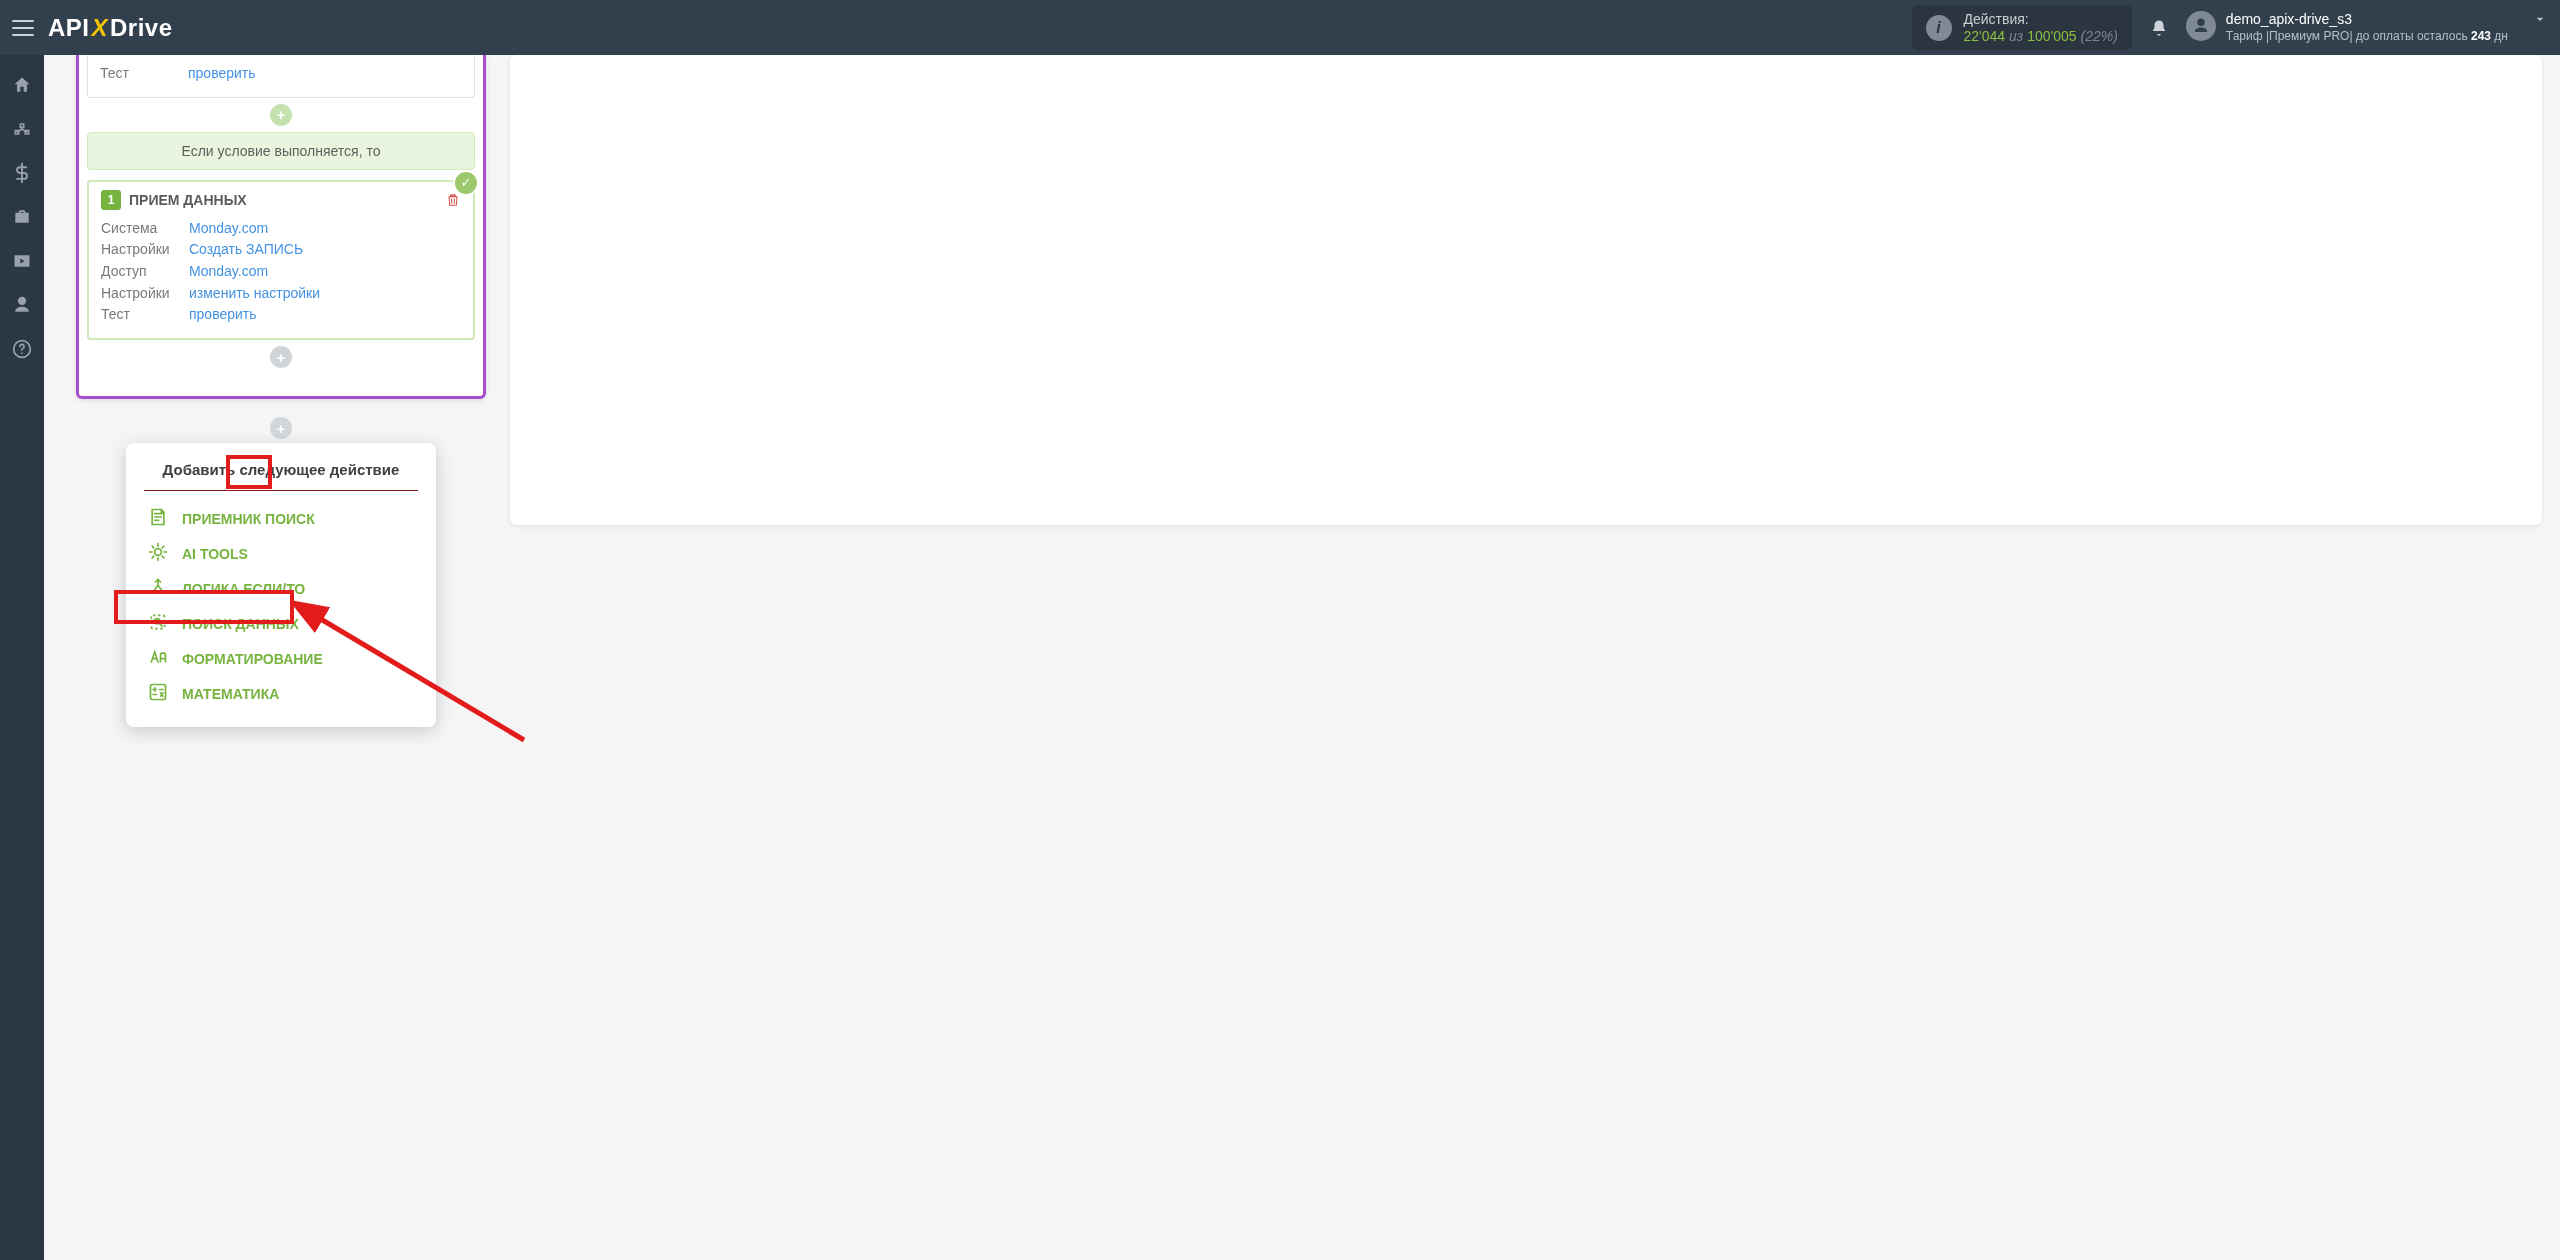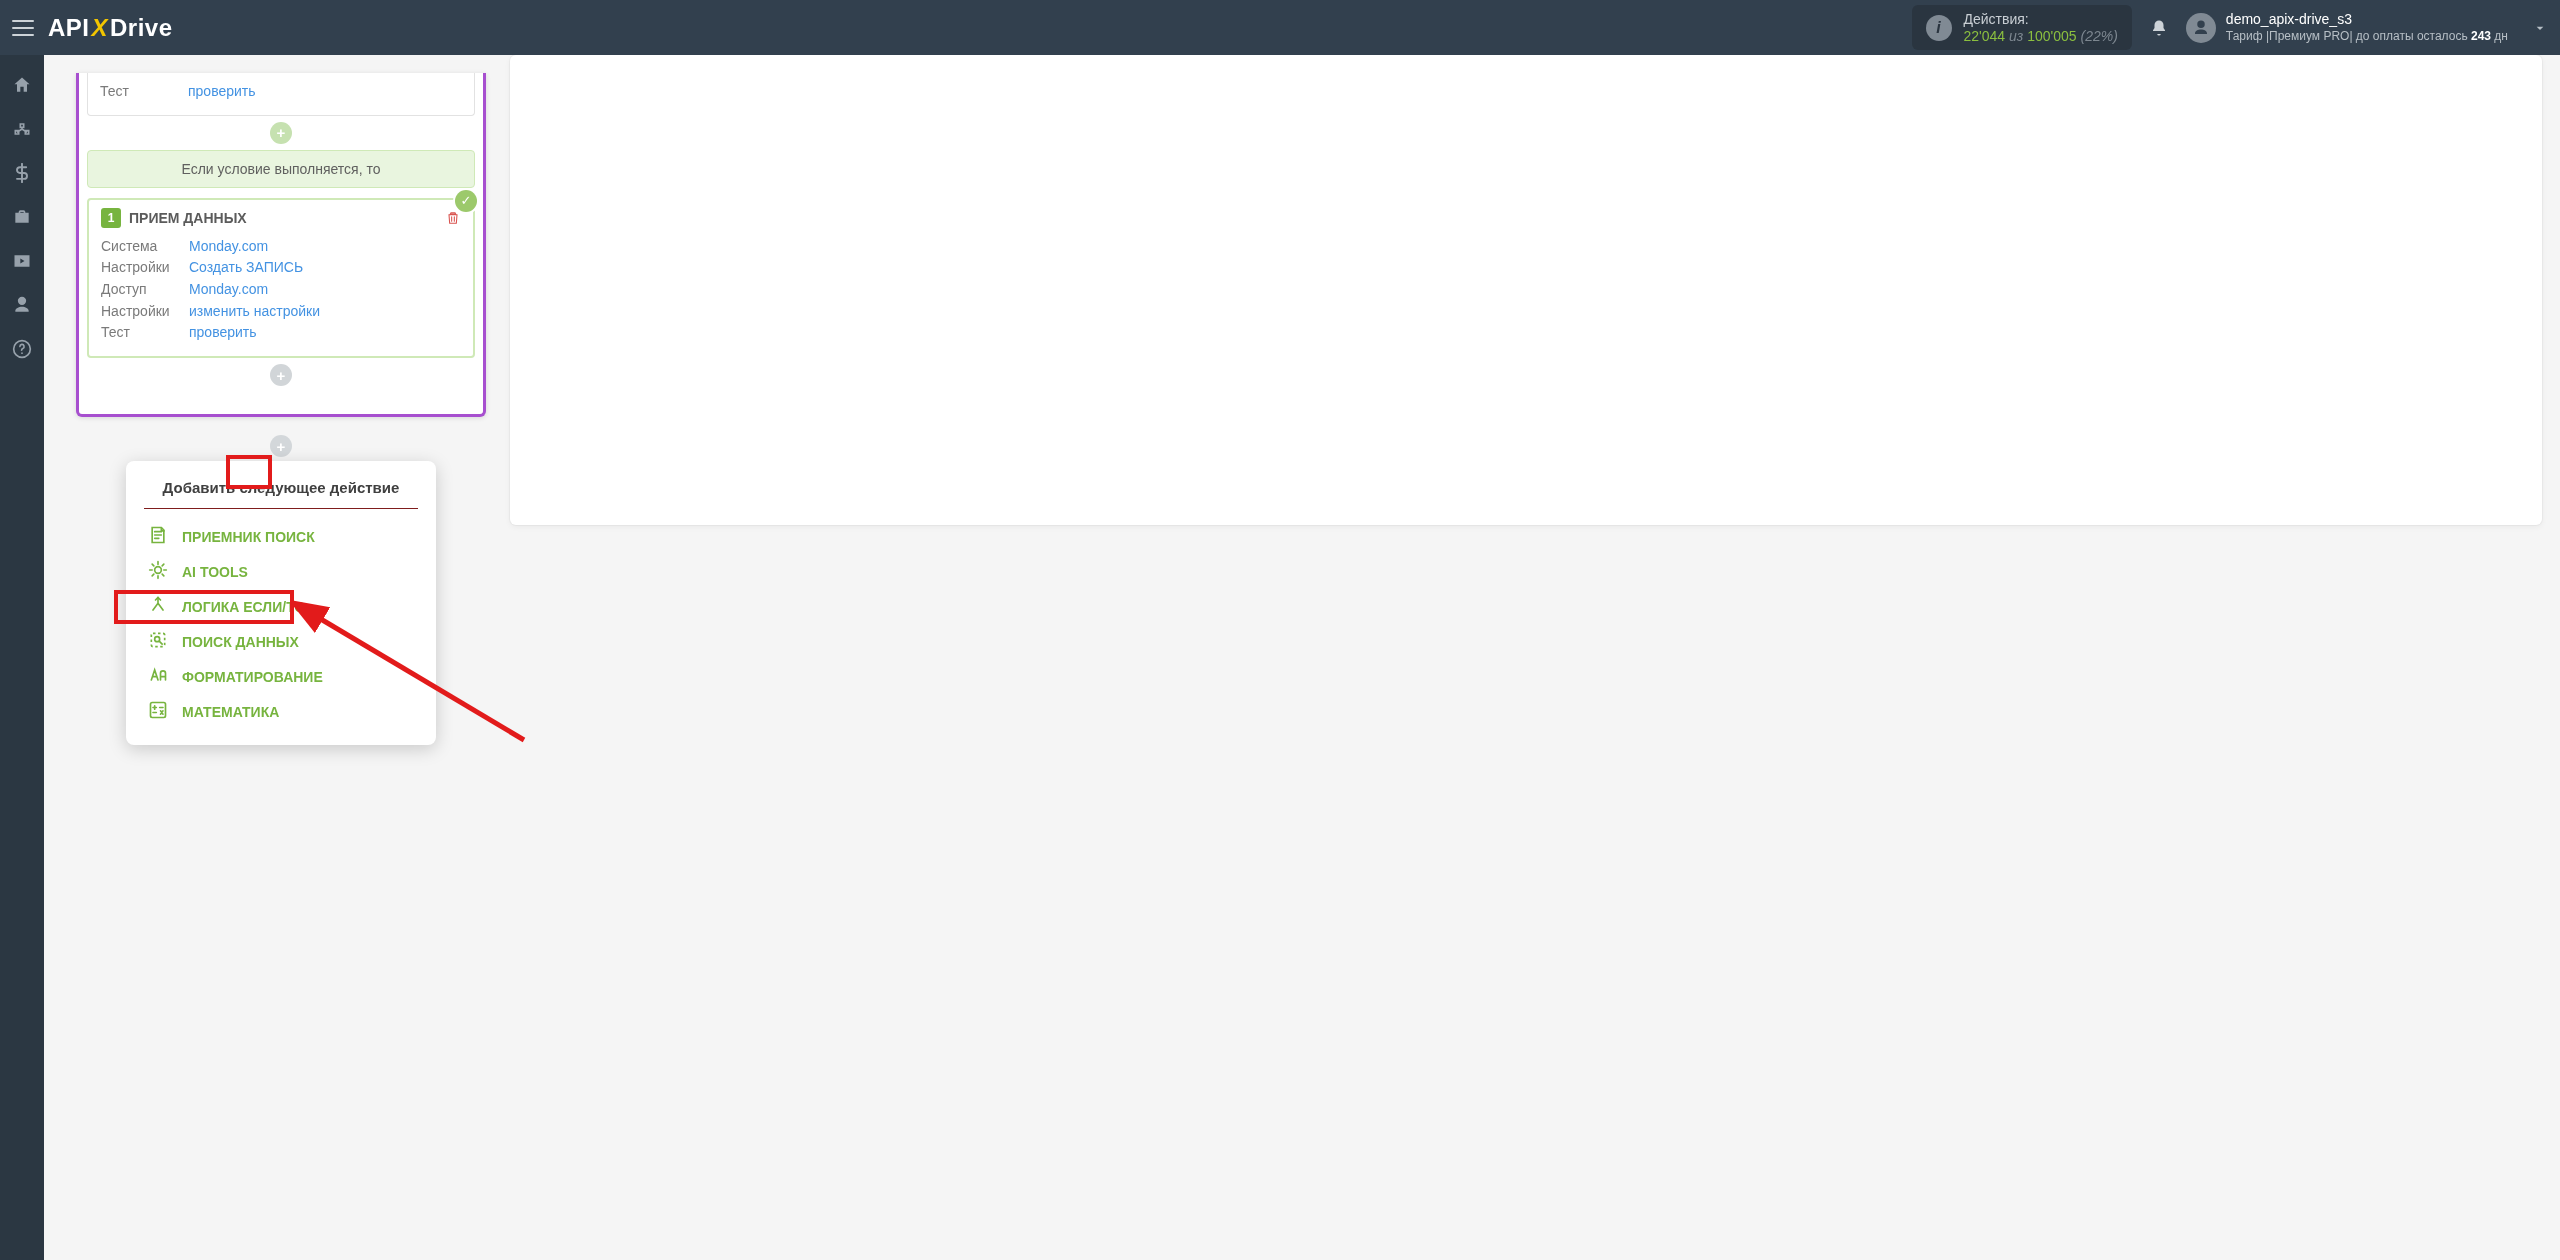--- a/index.html
+++ b/index.html
@@ -35,41 +35,41 @@
     color: #2a3540; font-weight: 900; font-style: italic; font-size: 16px;
   }
   .actions-text { color: #c9cfd4; }
   .actions-numbers { }
   .actions-numbers .used { color: #8bbf3f; }
   .actions-numbers .of   { color: #7d8790; font-style: italic; }
   .actions-numbers .total{ color: #8bbf3f; }
   .actions-numbers .pct  { color: #7d8790; font-style: italic; }
 
   .bell { width: 18px; height: 18px; cursor: pointer; color: #cdd3d8; }
-  .user-block { display: flex; align-items: center; gap: 10px; cursor: pointer; }
+  .user-block { display: flex; gap: 10px; cursor: pointer; }
   .avatar { width: 30px; height: 30px; border-radius: 50%; background: #808a94; display:flex;align-items:center;justify-content:center;}
   .avatar svg { width: 18px; height: 18px; fill:#32404e;}
   .user-lines { color:#fff; font-size:14px; line-height:1.25;}
   .user-sub { color:#b7bfc6; font-size:12px; }
   .user-sub b { color:#fff; }
   .chevron { width:16px;height:16px; color:#b7bfc6; margin-left:14px; }
 
   
   .page { height: calc(100% - 55px); display:flex; }
   .sidebar {
     width:44px; background:#2b3742; display:flex; flex-direction:column;
     align-items:center; padding-top:10px; gap:4px;
   }
   .side-item{width:44px;height:40px; display:flex;align-items:center;justify-content:center;color:#97a1ab;cursor:pointer;}
   .side-item svg{width:20px;height:20px;fill:currentColor;}
 
   
   .content{ flex:1; position:relative; overflow:auto; padding:0 14px 14px 14px;}
   .left-col{
-    position:absolute; left:32px; top:18px; width:410px;
+    position:absolute; left:32px; top:0; width:410px;
   }
   .right-panel{
     position:absolute; left:466px; right:18px; top:0; height:470px;
     background:#fff; border-radius:6px;
     box-shadow:0 0 0 1px rgba(0,0,0,.03), 0 2px 6px  rgba(0,0,0,.05);
   }
 
   
   .flow-wrap{
     border:3px solid #a74fcf;

